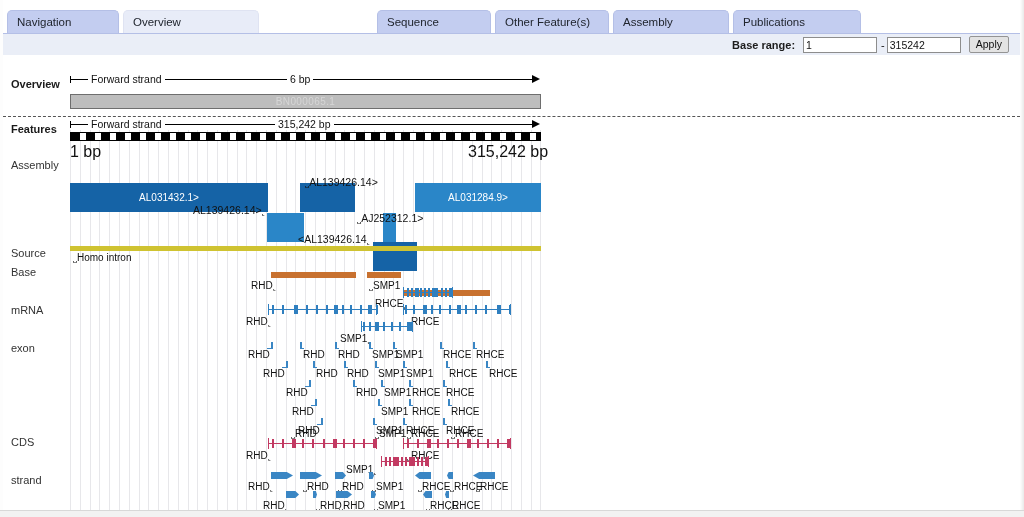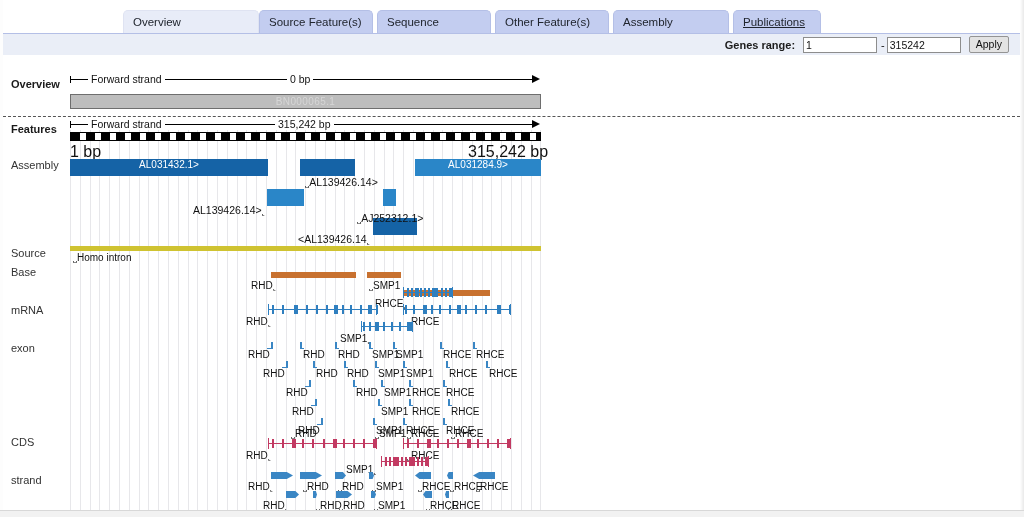--- a/index.html
+++ b/index.html
@@ -94,23 +94,23 @@
 
   
   .striperuler{
     position:absolute;height:9px;border:1px solid #000;box-sizing:border-box;
     background-image:repeating-linear-gradient(to right,#000 0px,#000 9px,#ffffff 9px,#ffffff 15px);
   }
   .bpnum{position:absolute;font-size:16px;color:#111;white-space:nowrap;}
 
   
   .asmblock{
-    position:absolute;height:17px;box-sizing:border-box;
-    display:flex;justify-content:center;
-    font-size:10px;color:#ffffff;white-space:nowrap;
+    position:absolute;height:29px;box-sizing:border-box;
+    display:flex;align-items:center;justify-content:center;
+    font-size:10px;color:#ffffff;white-space:nowrap;margin-top:24px;
   }
   .asm-dark{background:#1563a6;}
   .asm-mid{background:#2a86c8;}
 
   .featlabel{
     position:absolute;font-size:10.5px;color:#111;white-space:nowrap;
   }
 
   
   .srcbar{position:absolute;height:5px;background:#cfc331;}
@@ -139,42 +139,42 @@
 </style>
 </head>
 <body>
 
 <div class="app">
   <div class="edge-top"></div>
   <div class="edge-left"></div>
   <div class="edge-right"></div>
 
   <div class="tabstrip" id="tabstrip">
+      <div class="tab" style="left:4px;width:112px;">
+        <span>Navigation</span>
+      </div>
       <div class="tab active" style="left:120px;width:136px;">
         <span>Overview</span>
       </div>
-      <div class="tab" style="left:256px;width:114px;">
-        <span>Source Feature(s)</span>
-      </div>
       <div class="tab" style="left:492px;width:114px;">
         <span>Other Feature(s)</span>
       </div>
       <div class="tab" style="left:374px;width:114px;">
         <span>Sequence</span>
       </div>
       <div class="tab" style="left:610px;width:116px;">
         <span>Assembly</span>
       </div>
-      <div class="tab" style="left:730px;width:88px;text-decoration:underline;">
+      <div class="tab" style="left:730px;width:128px;">
         <span>Publications</span>
       </div>
     </div>
 
   <div class="rangebar">
-    <span class="rangelabel">Genes range:</span>
+    <span class="rangelabel">Base range:</span>
     <input class="rng-in" id="rng-start" value="1" style="">
     <span class="dash">-</span>
     <input class="rng-in" id="rng-end" value="315242" style="">
     <button class="applybtn">Apply</button>
   </div>
 
   <div class="stage">
 
     <div class="canvas">
       <div class="grid" style="top:74px;height:381px;"></div>
@@ -188,21 +188,21 @@
     <div class="tracklabel" style="left:8px;top:248px;">mRNA</div>
     <div class="tracklabel" style="left:8px;top:286px;">exon</div>
     <div class="tracklabel" style="left:8px;top:380px;">CDS</div>
     <div class="tracklabel" style="left:8px;top:418px;">strand</div>
 
     <div>
       <div class="tickcap" style="left:67px;top:20px;"></div>
       <div class="strandline" style="left:67px;top:23px;width:466px;"></div>
       <div class="arrowhead" style="left:529px;top:19px;"></div>
       <div class="rulertext" style="left:85px;top:17px;">Forward strand</div>
-      <div class="rulertext" style="left:284px;top:17px;">0 bp</div>
+      <div class="rulertext" style="left:284px;top:17px;">6 bp</div>
     </div>
 
     <div class="ovbar" style="left:67px;top:38px;width:471px;height:15px;">
       <span>BN000065.1</span>
     </div>
 
     <div class="dottedsep" style="top:60px;"></div>
 
     <div>
       <div class="tickcap" style="left:67px;top:65px;"></div>

